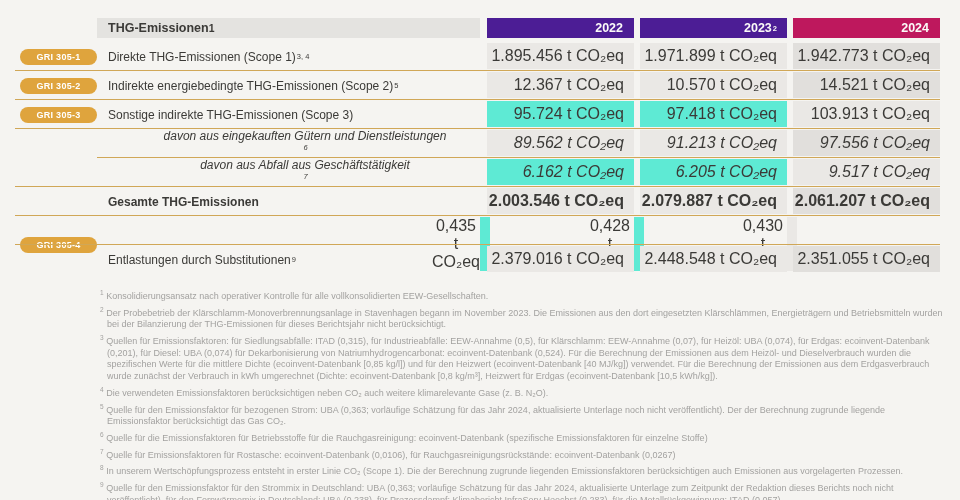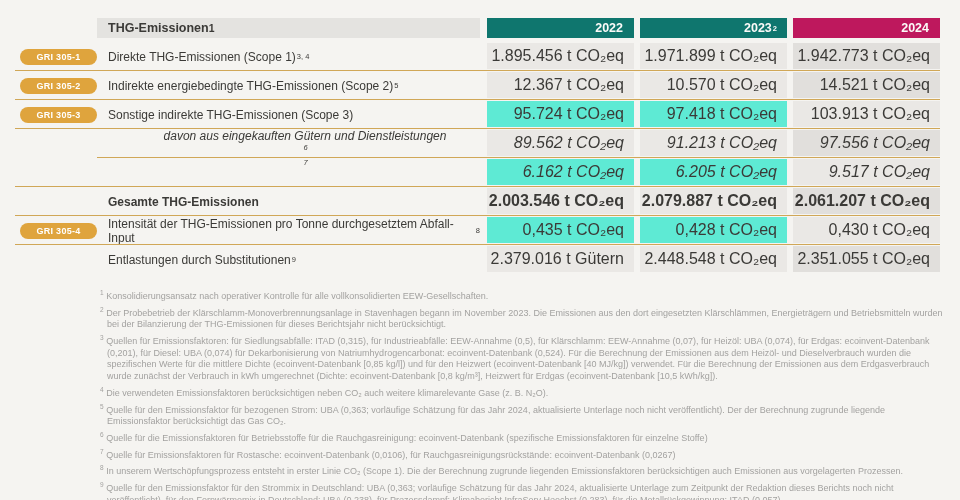--- a/index.html
+++ b/index.html
@@ -31,21 +31,21 @@
   .gap { background:transparent; }
 
   
   .h-title {
     background:#e4e3e0; font-weight:bold; font-size:12.5px;
     padding-left:11px; color:#3b3a37;
   }
   .h-year {
     justify-content:flex-end; padding-right:10px;
     font-weight:bold; font-size:12.5px; color:#fbfaf8;
-    background:#0f766e;
+    background:#4c1d95;
   }
   .h-year.y24 { background:#be185d; }
   .h-year sup { font-size:7.5px; margin-left:1px; }
 
   
   .gri-cell { padding-left:5px; }
   .badge {
     display:inline-block; background:#dfa43d; color:#fff;
     font-size:9px; font-weight:bold; letter-spacing:.3px;
     padding:3px 0; width:88px; text-align:center;
@@ -161,20 +161,21 @@
     <div class="cell val c22">89.562 t CO₂eq</div>
     <div class="gap"></div>
     <div class="cell val c23">91.213 t CO₂eq</div>
     <div class="gap"></div>
     <div class="cell val c24">97.556 t CO₂eq</div>
   </div>
 
   <div class="trow brow light indent italic">
     <div class="cell gri-cell"></div>
     <div class="cell label-cell">
+      <span>davon aus Abfall aus Geschäftstätigkeit</span>
         <sup>7</sup>
     </div>
     <div class="gap"></div>
     <div class="cell val c22">6.162 t CO₂eq</div>
     <div class="gap"></div>
     <div class="cell val c23">6.205 t CO₂eq</div>
     <div class="gap"></div>
     <div class="cell val c24">9.517 t CO₂eq</div>
   </div>
 
@@ -187,41 +188,37 @@
     <div class="cell val c22">2.003.546 t CO₂eq</div>
     <div class="gap"></div>
     <div class="cell val c23">2.079.887 t CO₂eq</div>
     <div class="gap"></div>
     <div class="cell val c24">2.061.207 t CO₂eq</div>
   </div>
 
   <div class="trow brow light">
     <div class="cell gri-cell">
       <span class="badge">GRI 305-4</span>
-    </div>
-    <div class="cell label-cell">
-      <span>Intensität der THG-Emissionen pro Tonne durchgesetztem Abfall-Input</span>
-        <sup>8</sup>
     </div>
     <div class="gap"></div>
     <div class="cell val c22">0,435 t CO₂eq</div>
     <div class="gap"></div>
     <div class="cell val c23">0,428 t CO₂eq</div>
     <div class="gap"></div>
     <div class="cell val c24">0,430 t CO₂eq</div>
   </div>
 
   <div class="trow brow no-line">
     <div class="cell gri-cell"></div>
     <div class="cell label-cell">
       <span>Entlastungen durch Substitutionen</span>
         <sup>9</sup>
     </div>
     <div class="gap"></div>
-    <div class="cell val c22">2.379.016 t Gütern</div>
+    <div class="cell val c22">2.379.016 t CO₂eq</div>
     <div class="gap"></div>
     <div class="cell val c23">2.448.548 t CO₂eq</div>
     <div class="gap"></div>
     <div class="cell val c24">2.351.055 t CO₂eq</div>
   </div>
 
 </div>
 
 <div class="footnotes">
   <div class="fn"><sup>1</sup> <span>Konsolidierungsansatz nach operativer Kontrolle für alle vollkonsolidierten EEW-Gesellschaften.</span></div>

